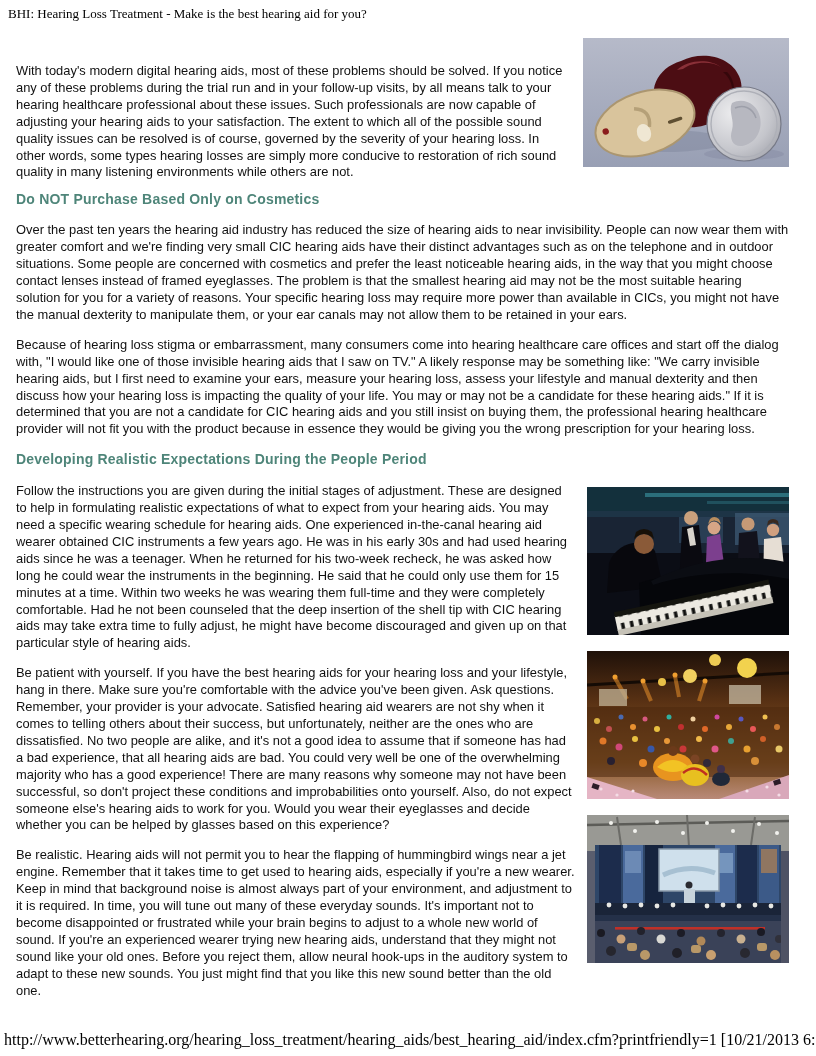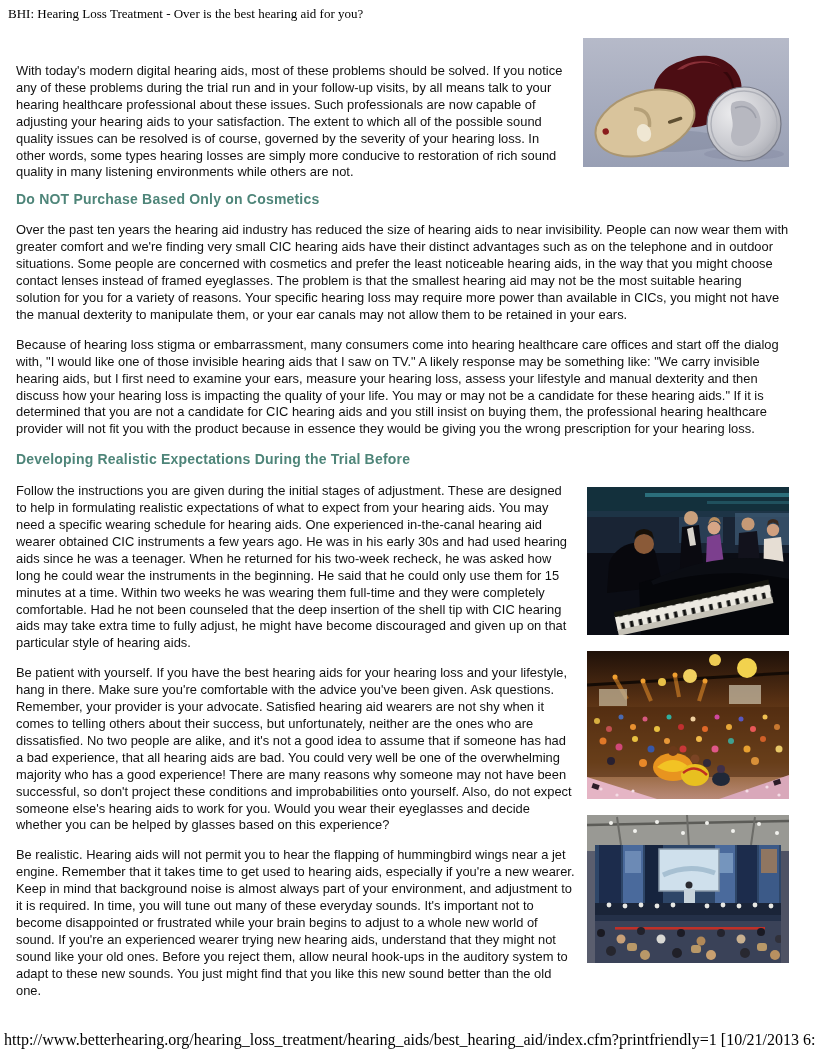--- a/index.html
+++ b/index.html
@@ -53,21 +53,21 @@
     width:202px;
   }
   .photo-stack .photo { margin-bottom:16px; }
   svg { display:block; }
 </style>
 </head>
 <body>
 
 <div class="page">
 
-  <div class="doc-header">BHI: Hearing Loss Treatment - Over is the best hearing aid for you?</div>
+  <div class="doc-header">BHI: Hearing Loss Treatment - Make is the best hearing aid for you?</div>
 
   <div class="content">
 
     <div class="photo-frame" role="img" aria-label="CIC hearing aid shown next to a dime for size comparison">
       <svg class="photo" width="206" height="129" viewBox="0 0 206 129">
         <defs>
           <linearGradient id="bg1" x1="0" y1="0" x2="0" y2="1">
             <stop offset="0" stop-color="#b6bac9"></stop>
               <stop offset="1" stop-color="#989fb4"></stop>
           </linearGradient>
@@ -103,21 +103,21 @@
     </div>
 
     <p class="intro">With today's modern digital hearing aids, most of these problems should be solved. If you notice any of these problems during the trial run and in your follow-up visits, by all means talk to your hearing healthcare professional about these issues. Such professionals are now capable of adjusting your hearing aids to your satisfaction. The extent to which all of the possible sound quality issues can be resolved is of course, governed by the severity of your hearing loss. In other words, some types hearing losses are simply more conducive to restoration of rich sound quality in many listening environments while others are not.</p>
 
     <h2 class="section-heading">Do NOT Purchase Based Only on Cosmetics</h2>
 
     <p>Over the past ten years the hearing aid industry has reduced the size of hearing aids to near invisibility. People can now wear them with greater comfort and we're finding very small CIC hearing aids have their distinct advantages such as on the telephone and in outdoor situations. Some people are concerned with cosmetics and prefer the least noticeable hearing aids, in the way that you might choose contact lenses instead of framed eyeglasses. The problem is that the smallest hearing aid may not be the most suitable hearing solution for you for a variety of reasons. Your specific hearing loss may require more power than available in CICs, you might not have the manual dexterity to manipulate them, or your ear canals may not allow them to be retained in your ears.</p>
 
     <p>Because of hearing loss stigma or embarrassment, many consumers come into hearing healthcare care offices and start off the dialog with, "I would like one of those invisible hearing aids that I saw on TV." A likely response may be something like: "We carry invisible hearing aids, but I first need to examine your ears, measure your hearing loss, assess your lifestyle and manual dexterity and then discuss how your hearing loss is impacting the quality of your life. You may or may not be a candidate for these hearing aids." If it is determined that you are not a candidate for CIC hearing aids and you still insist on buying them, the professional hearing healthcare provider will not fit you with the product because in essence they would be giving you the wrong prescription for your hearing loss.</p>
 
-    <h2 class="section-heading second">Developing Realistic Expectations During the Trial Before</h2>
+    <h2 class="section-heading second">Developing Realistic Expectations During the People Period</h2>
 
     <div class="photo-stack">
 
       <div role="img" aria-label="Pianist playing a grand piano while guests socialize in a lounge">
         <svg class="photo" width="202" height="148" viewBox="0 0 202 148">
           <rect width="202" height="148" fill="#0b0d15"></rect>
           <rect width="202" height="30" fill="#13303c"></rect>
           <rect y="24" width="202" height="42" fill="#27394f" opacity="0.55"></rect>
           <rect x="58" y="6" width="144" height="4" fill="#2f7682" opacity="0.9"></rect>
           <rect x="120" y="14" width="82" height="3" fill="#245a66" opacity="0.8"></rect>

